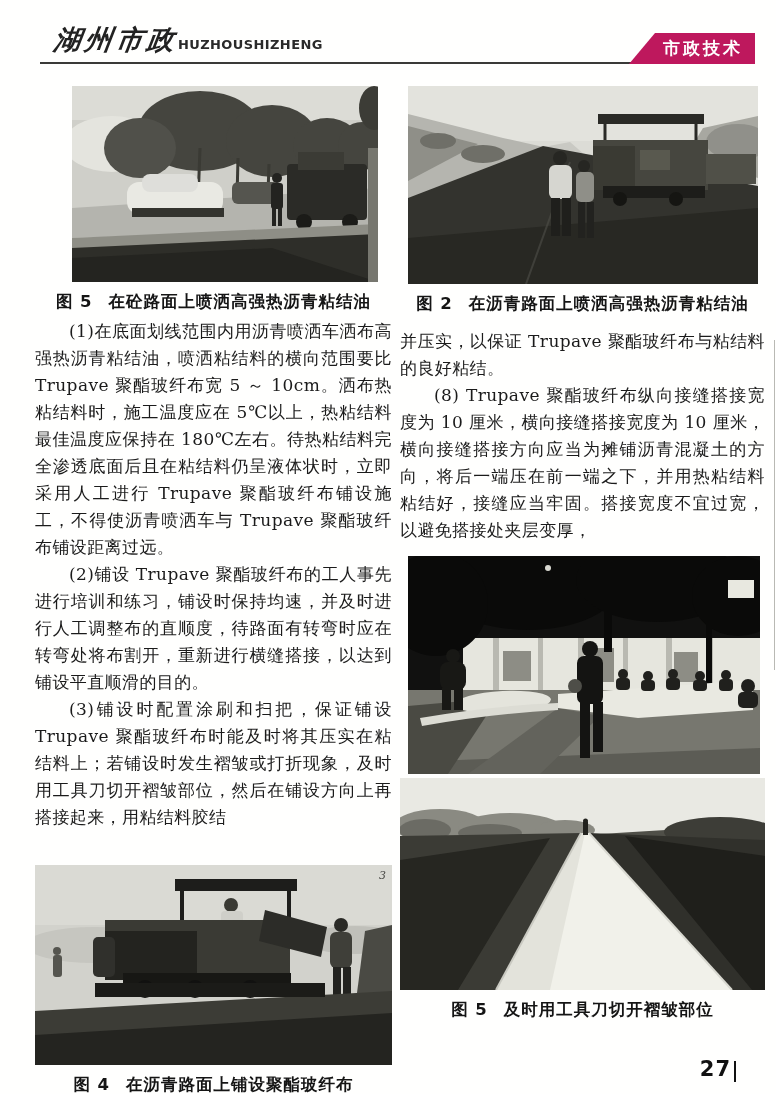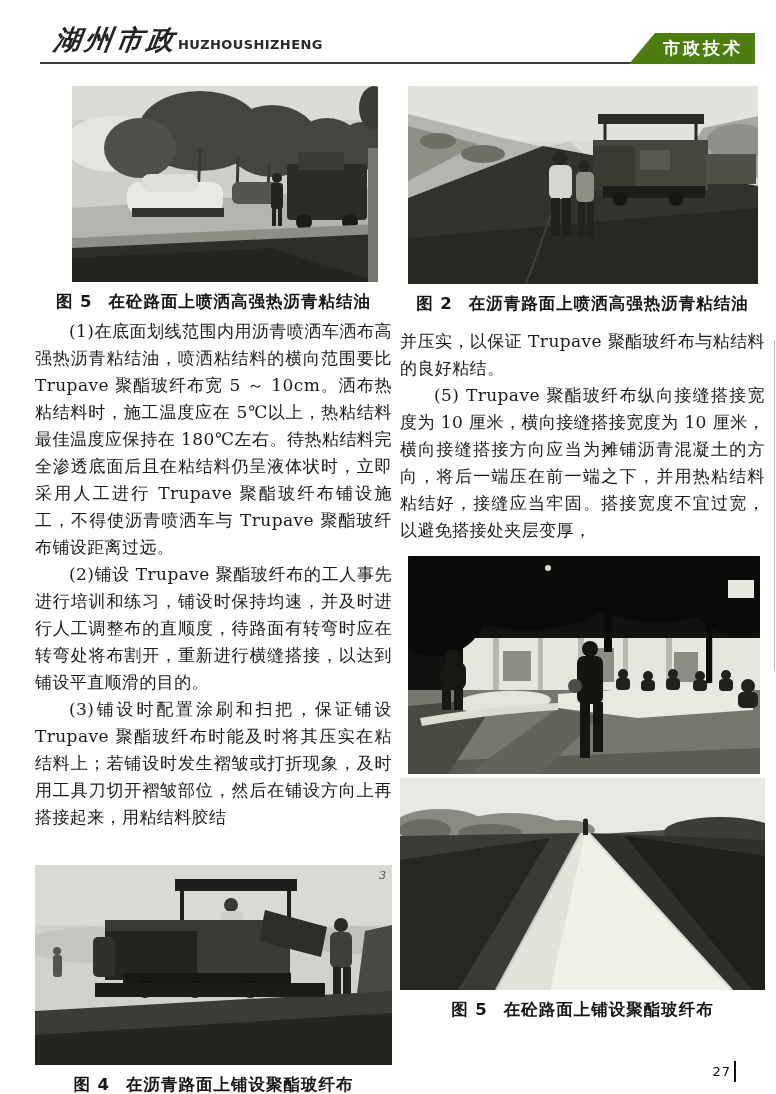--- a/index.html
+++ b/index.html
@@ -40,21 +40,21 @@
     font-family:"DejaVu Sans", sans-serif;
     font-weight: bold;
     font-size: 13px;
     letter-spacing: 0.4px;
     color:#2a2a2a;
     margin-left: 0;
   }
   .badge {
     position:absolute;
     right:0; bottom:-2px;
-    background:#4d7c0f;
+    background:#be185d;
     color:#ffffff;
     font-family:"DejaVu Sans", sans-serif;
     font-weight:bold;
     font-size:17px;
     letter-spacing:3px;
     line-height:1;
     padding:7px 12px 7px 34px;
     clip-path: polygon(26px 0, 100% 0, 100% 100%, 0 100%);
   }
 
@@ -116,21 +116,21 @@
     color:#4a4a46;
     z-index:2;
   }
 
   
   .footer {
     position:absolute;
     right:40px; bottom:12px;
     font-family:"DejaVu Sans", sans-serif;
   }
-  .page-number { font-weight:normal; font-size:13px; letter-spacing:1px; color:#111; }
+  .page-number { font-weight:bold; font-size:21px; letter-spacing:1px; color:#111; }
   .pn-bar {
     display:inline-block;
     width:2px; height:21px;
     background:#111;
     margin-left:3px;
     vertical-align:-6px;
   }
   .scan-line {
     position:absolute;
     right:1px; top:340px;
@@ -303,21 +303,21 @@
             </g>
           </svg>
         </div>
         <figcaption class="cap">
           <span class="cap-label">图 2</span><span class="cap-text">在沥青路面上喷洒高强热沥青粘结油</span>
         </figcaption>
       </figure>
 
       <div class="text-block">
         <p class="para">并压实，以保证 Trupave 聚酯玻纤布与粘结料的良好粘结。</p>
-        <p class="para indent">(5) Trupave 聚酯玻纤布纵向接缝搭接宽度为 10 厘米，横向接缝搭接宽度为 10 厘米，横向接缝搭接方向应当为摊铺沥青混凝土的方向，将后一端压在前一端之下，并用热粘结料粘结好，接缝应当牢固。搭接宽度不宜过宽，以避免搭接处夹层变厚，</p>
+        <p class="para indent">(8) Trupave 聚酯玻纤布纵向接缝搭接宽度为 10 厘米，横向接缝搭接宽度为 10 厘米，横向接缝搭接方向应当为摊铺沥青混凝土的方向，将后一端压在前一端之下，并用热粘结料粘结好，接缝应当牢固。搭接宽度不宜过宽，以避免搭接处夹层变厚，</p>
       </div>
 
       <figure class="fig-photo3">
         <div class="photo photo3">
           <svg viewBox="0 0 352 218" preserveAspectRatio="none">
             <rect width="352" height="218" fill="#111110"></rect>
             <rect x="55" y="82" width="297" height="52" fill="#e6e6de"></rect>
             <g fill="#b9b9b1">
               <rect x="85" y="82" width="6" height="52"></rect>
               <rect x="130" y="82" width="5" height="52"></rect>
@@ -406,21 +406,21 @@
               <line x1="181" y1="55" x2="96" y2="212" stroke="#c9c9c1" stroke-width="2"></line>
               <line x1="189" y1="55" x2="332" y2="212" stroke="#d8d8d0" stroke-width="2"></line>
             </g>
             <g fill="#22221e">
               <rect x="183" y="44" width="5" height="13"></rect>
               <circle cx="185.5" cy="43" r="2.5"></circle>
             </g>
           </svg>
         </div>
         <figcaption class="cap">
-          <span class="cap-label">图 5</span><span class="cap-text">在砼路面上铺设聚酯玻纤布</span>
+          <span class="cap-label">图 5</span><span class="cap-text">及时用工具刀切开褶皱部位</span>
         </figcaption>
       </figure>
     </section>
   </div>
 
   <div class="footer">
     <span class="page-number">27</span><span class="pn-bar"></span>
   </div>
 
   <div class="scan-line"></div>

